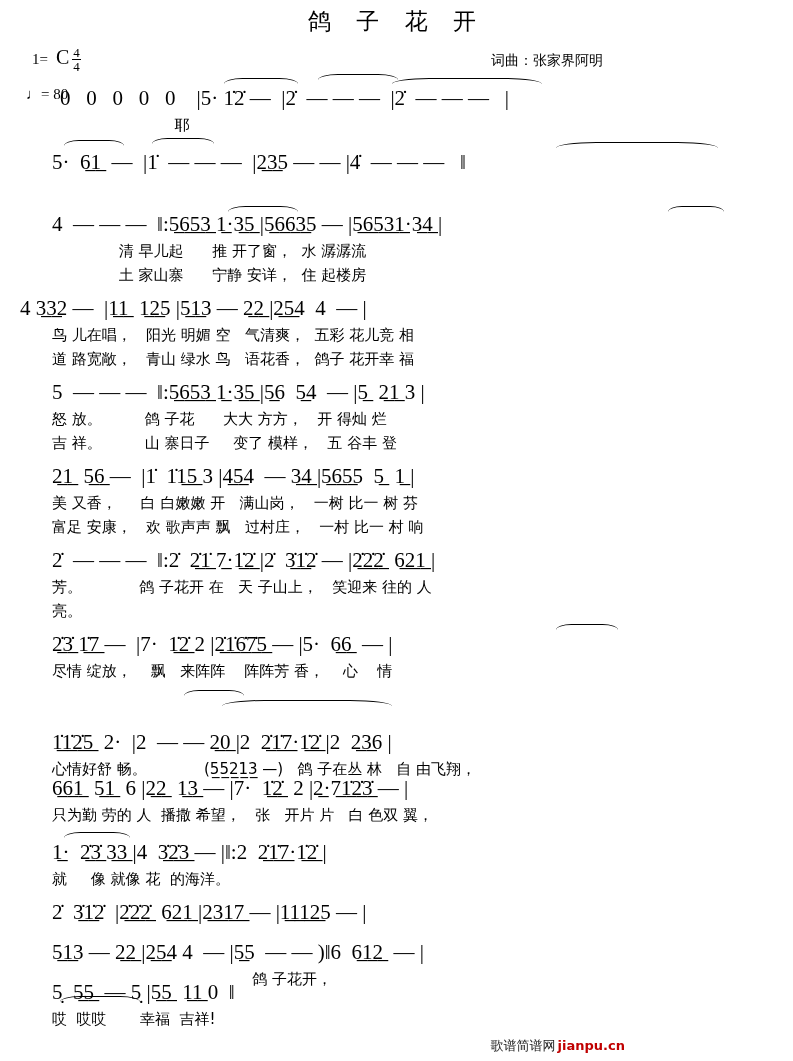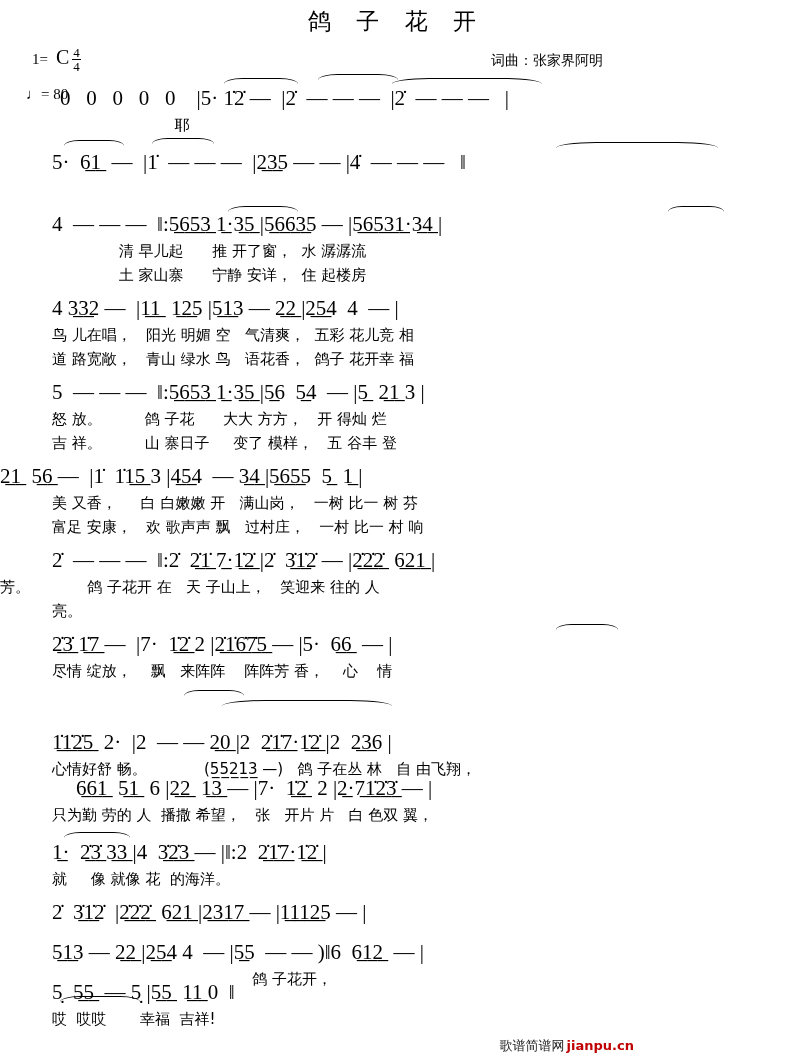--- a/index.html
+++ b/index.html
@@ -59,21 +59,21 @@
   
   .slur{
     position:absolute;
     border-top:1.4px solid #000;
     border-radius:50%/100%;
     height:11px;
     border-left:none;border-right:none;border-bottom:none;
   }
 
   .footer{
-    position:absolute;right:1px;bottom:6px;
+    position:absolute;right:10px;bottom:6px;
     font-family:"DejaVu Sans",sans-serif;font-size:13px;color:#333;
   }
   .footer .cn{color:#222;}
   .footer .site{color:#c00000;font-weight:bold;margin-left:2px;}
 </style>
 </head>
 <body>
 
 <div class="sheet">
 
@@ -96,55 +96,55 @@
     <div class="notes" style="padding-left:52px;">5·  6̲1̲  —  |1̇  — — —  |2̲3̲5 — — |4̇  — — —   ‖</div>
   </div>
 
   <div class="row" style="top:212px;">
     <div class="notes" style="padding-left:52px;">4  — — —  ‖:5̲6̲5̲3̲ 1̲·3̲5̲ |5̲6̲6̲3̲5 — |5̲6̲5̲3̲1̲·3̲4̲ |</div>
     <div class="lyr" style="padding-left:52px;">              清 早儿起      推 开了窗，  水 潺潺流</div>
     <div class="lyr" style="padding-left:52px;">              土 家山寨      宁静 安详，  住 起楼房</div>
   </div>
 
   <div class="row" style="top:296px;">
-    <div class="notes" style="padding-left:52px;">4 3̲3̲2 —  |1̲1̲  1̲2̲5 |5̲1̲3 — 2̲2̲ |2̲5̲4  4  — |</div>
+    <div class="notes" style="padding-left:20px;">4 3̲3̲2 —  |1̲1̲  1̲2̲5 |5̲1̲3 — 2̲2̲ |2̲5̲4  4  — |</div>
     <div class="lyr" style="padding-left:52px;">鸟 儿在唱，   阳光 明媚 空   气清爽，  五彩 花儿竞 相</div>
     <div class="lyr" style="padding-left:52px;">道 路宽敞，   青山 绿水 鸟   语花香，  鸽子 花开幸 福</div>
   </div>
 
   <div class="row" style="top:380px;">
     <div class="notes" style="padding-left:52px;">5  — — —  ‖:5̲6̲5̲3̲ 1̲·3̲5̲ |5̲6  5̲4  — |5̲  2̲1̲ 3 |</div>
     <div class="lyr" style="padding-left:52px;">怒 放。         鸽 子花      大大 方方，   开 得灿 烂</div>
     <div class="lyr" style="padding-left:52px;">吉 祥。         山 寨日子     变了 模样，   五 谷丰 登</div>
   </div>
 
   <div class="row" style="top:464px;">
-    <div class="notes" style="">2̲1̲  5̲6̲ —  |1̇  1̇1̲5̲ 3 |4̲5̲4  — 3̲4̲ |5̲6̲5̲5  5̲  1̲ |</div>
+    <div class="notes" style="padding-left:52px;">2̲1̲  5̲6̲ —  |1̇  1̇1̲5̲ 3 |4̲5̲4  — 3̲4̲ |5̲6̲5̲5  5̲  1̲ |</div>
     <div class="lyr" style="padding-left:52px;">美 又香，     白 白嫩嫩 开   满山岗，   一树 比一 树 芬</div>
     <div class="lyr" style="padding-left:52px;">富足 安康，   欢 歌声声 飘   过村庄，   一村 比一 村 响</div>
   </div>
 
   <div class="row" style="top:548px;">
     <div class="notes" style="padding-left:52px;">2̇  — — —  ‖:2̇  2̲̇1̲̇ 7̲·1̲̇2̲̇ |2̇  3̲̇1̲̇2̇ — |2̲̇2̲̇2̲̇  6̲2̲1̲ |</div>
-    <div class="lyr" style="">芳。            鸽 子花开 在   天 子山上，   笑迎来 往的 人</div>
+    <div class="lyr" style="padding-left:52px;">芳。            鸽 子花开 在   天 子山上，   笑迎来 往的 人</div>
     <div class="lyr" style="padding-left:52px;">亮。</div>
   </div>
 
   <div class="row" style="top:632px;">
     <div class="notes" style="padding-left:52px;">2̲̇3̲̇ 1̲̇7̲ —  |7·  1̲̇2̲̇ 2 |2̲̇1̲̇6̲̇7̲̇5̲ — |5·  6̲6̲  — |</div>
     <div class="lyr" style="padding-left:52px;">尽情 绽放，    飘   来阵阵    阵阵芳 香，    心    情</div>
   </div>
 
   <div class="row" style="top:730px;">
     <div class="notes" style="padding-left:52px;">1̲̇1̲̇2̲̇5̲  2·  |2  — — 2̲0̲ |2  2̲̇1̲̇7̲·1̲̇2̲̇ |2  2̲3̲6 |</div>
     <div class="lyr" style="padding-left:52px;">心情好舒 畅。            (5̲5̲2̲1̲3̲ —)   鸽 子在丛 林   自 由飞翔，</div>
   </div>
 
   <div class="row" style="top:776px;">
-    <div class="notes" style="padding-left:76px;">6̲6̲1̲  5̲1̲  6 |2̲2̲  1̲3̲ — |7·  1̲̇2̲̇  2 |2̲·7̲1̲̇2̲̇3̲̇ — |</div>
+    <div class="notes" style="padding-left:52px;">6̲6̲1̲  5̲1̲  6 |2̲2̲  1̲3̲ — |7·  1̲̇2̲̇  2 |2̲·7̲1̲̇2̲̇3̲̇ — |</div>
     <div class="lyr" style="padding-left:52px;">只为勤 劳的 人  播撒 希望，   张   开片 片   白 色双 翼，</div>
   </div>
 
   <div class="row" style="top:840px;">
     <div class="notes" style="padding-left:52px;">1̲·  2̲̇3̲̇ 3̲3̲ |4  3̲̇2̲̇3̲ — |‖:2  2̲̇1̲̇7̲·1̲̇2̲̇ |</div>
     <div class="lyr" style="padding-left:52px;">就     像 就像 花  的海洋。</div>
   </div>
 
   <div class="row" style="top:900px;">
     <div class="notes" style="padding-left:52px;">2̇  3̲̇1̲̇2̇  |2̲̇2̲̇2̲̇  6̲2̲1̲ |2̲3̲1̲7̲ — |1̲1̲1̲2̲5 — |</div>

